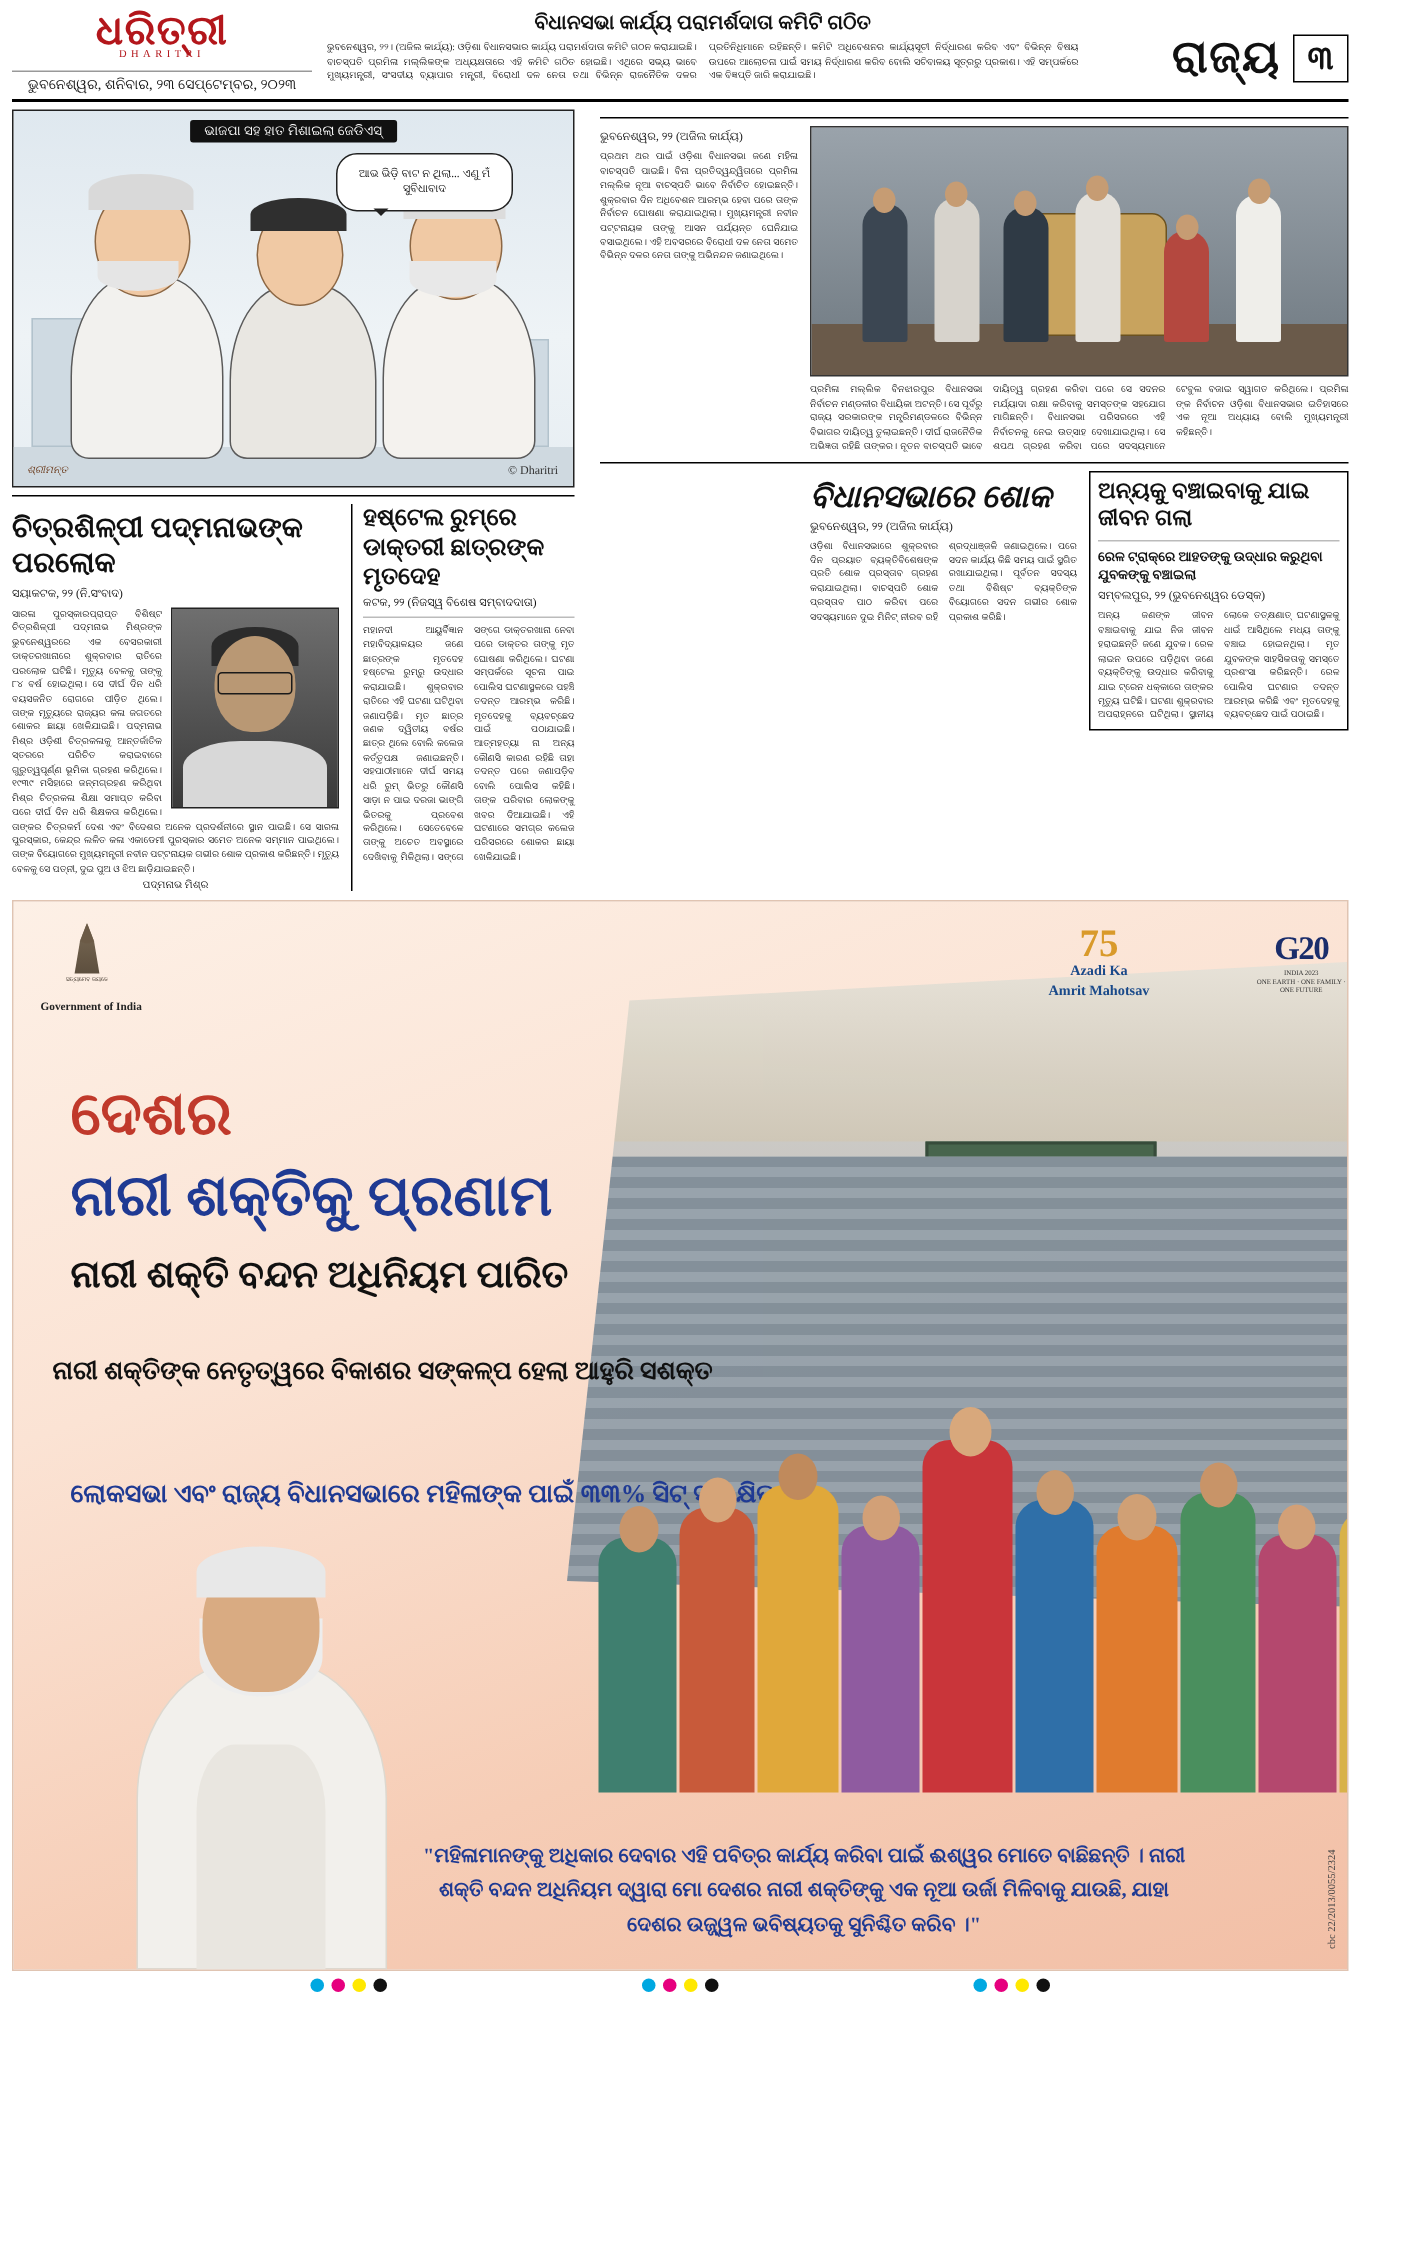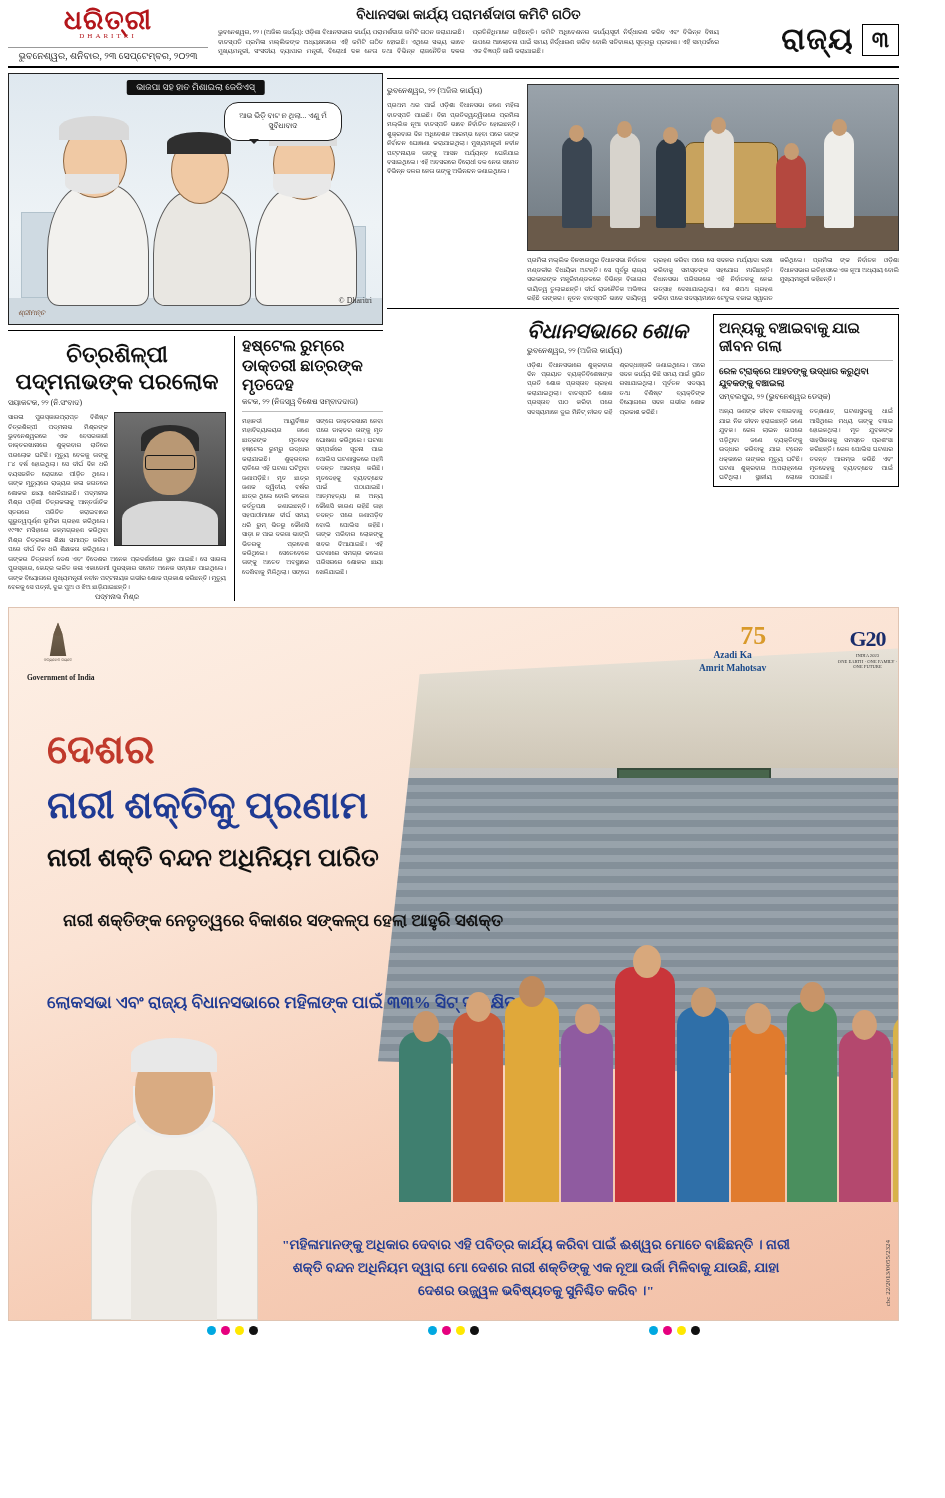--- a/index.html
+++ b/index.html
@@ -20,42 +20,42 @@
   .logo-sub{font-size:7px;letter-spacing:3px;color:#b3161b;margin-top:-2px;}
   .logo-date{font-size:9.5px;margin-top:7px;color:#111;border-top:1px solid #999;padding-top:3px;}
   .masthead-mid{flex:1 1 auto;padding:0 10px;}
   .mh-head{font-size:13.5px;font-weight:bold;text-align:center;line-height:1.35;margin-bottom:3px;}
   .mh-body{font-size:6.4px;line-height:1.45;text-align:justify;column-count:2;column-gap:8px;}
   .masthead-right{width:170px;flex:0 0 170px;display:flex;align-items:center;justify-content:flex-end;gap:8px;padding-top:16px;}
   .rajya{font-size:30px;font-weight:bold;letter-spacing:1px;}
   .pageno-box{border:1px solid #000;padding:2px 9px;font-size:22px;font-weight:bold;}
 
   
-  .top-grid{display:flex;gap:4px;margin-top:5px;}
+  .top-grid{display:flex;gap:17px;margin-top:5px;}
   .col-left{width:375px;flex:0 0 375px;}
   .col-right{flex:1 1 auto;}
 
   
   .cartoon-wrap{border:1px solid #222;position:relative;height:250px;overflow:hidden;
     background:linear-gradient(#dfe8ef,#eef3f6 60%,#e7eef3);}
   .cartoon-cap{position:absolute;top:6px;left:50%;transform:translateX(-50%);
     background:#111;color:#fff;font-size:9px;padding:2px 10px;border-radius:2px;white-space:nowrap;}
   .bubble{position:absolute;top:28px;right:40px;width:104px;background:#fff;border:1.2px solid #222;
     border-radius:14px;font-size:7.5px;line-height:1.35;text-align:center;padding:8px 6px;}
   .bubble:after{content:"";position:absolute;bottom:-9px;left:24px;border:5px solid transparent;border-top-color:#222;}
-  .cr{position:absolute;bottom:19px;right:10px;font-size:8px;color:#333;}
+  .cr{position:absolute;bottom:6px;right:10px;font-size:8px;color:#333;}
   .sign{position:absolute;bottom:7px;left:9px;font-size:7px;color:#6b3b1c;font-style:italic;}
   .fig{position:absolute;bottom:0;}
   .fg-body{position:absolute;border-radius:40% 40% 12% 12%/55% 55% 10% 10%;}
   .fg-head{position:absolute;border-radius:50%;background:#f0c9a4;border:1px solid #8c6744;}
   .ground{position:absolute;left:0;right:0;bottom:0;height:26px;background:#cfd9e0;}
   .bldg{position:absolute;bottom:26px;background:#cfdae2;border:1px solid #b2c2cc;}
 
   
-  .hl-a{font-size:22px;font-weight:bold;line-height:1.2;margin:6px 0 3px;text-align:center;}
+  .hl-a{font-size:19px;font-weight:bold;line-height:1.2;margin:6px 0 3px;}
   .hl-small{font-size:16px;font-weight:bold;line-height:1.22;}
   .dateline{font-size:7.6px;margin:2px 0 4px;}
   .rule{border-top:1px solid #000;margin:5px 0;}
   .thinrule{border-top:1px solid #bbb;margin:4px 0;}
   .txt{font-size:6.3px;line-height:1.5;text-align:justify;}
   .col2{column-count:2;column-gap:7px;}
   .col3{column-count:3;column-gap:7px;}
   .portrait{
     width:110px;height:132px;float:right;margin:0 0 4px 6px;
     background:linear-gradient(#6f6f6f,#3a3a3a);border:1px solid #222;position:relative;
@@ -85,29 +85,29 @@
       background:linear-gradient(160deg,#fdf0e6 0%,#fbe3d4 35%,#f6cdb6 70%,#f2bfa6 100%);
       border:1px solid #e0c4b2;}
   .ad-emblem{position:absolute;left:26px;top:14px;width:46px;text-align:center;}
   .emb{width:26px;height:34px;margin:0 auto;background:
       radial-gradient(circle at 50% 22%,#6b5a46 0 6px,transparent 7px),
       linear-gradient(#7a6a55,#5d4f3e);
       clip-path:polygon(18% 100%,82% 100%,68% 36%,50% 0,32% 36%);}
   .emb-txt{font-size:4px;margin-top:1px;color:#3a3026;}
   .gov-txt{font-size:7.5px;font-weight:bold;color:#222;margin-top:3px;white-space:nowrap;}
   .azadi{position:absolute;left:690px;top:16px;text-align:center;}
-  .azadi-75{font-size:26px;font-weight:bold;color:#d99a2b;line-height:0.9;text-align:right;}
+  .azadi-75{font-size:26px;font-weight:bold;color:#d99a2b;line-height:0.9;}
   .azadi-t{font-size:9.5px;font-weight:bold;color:#1a4a8a;line-height:1.15;margin-top:2px;}
   .g20{position:absolute;left:828px;top:18px;text-align:center;}
   .g20-t{font-size:22px;font-weight:bold;color:#1a2d6b;letter-spacing:-1px;}
   .g20-s{font-size:4.6px;color:#333;margin-top:1px;}
   .ad-h1{position:absolute;left:38px;top:118px;font-size:40px;font-weight:bold;color:#c0392b;}
   .ad-h2{position:absolute;left:38px;top:175px;font-size:38px;font-weight:bold;color:#1f3a93;line-height:1.18;}
   .ad-h3{position:absolute;left:38px;top:236px;font-size:25px;font-weight:bold;color:#111;}
-  .ad-p1{position:absolute;left:54px;top:300px;font-size:17px;font-weight:bold;color:#111;line-height:1.55;}
+  .ad-p1{position:absolute;left:26px;top:300px;font-size:17px;font-weight:bold;color:#111;line-height:1.55;}
   .ad-p2{position:absolute;left:38px;top:382px;font-size:17px;font-weight:bold;color:#1f3a93;line-height:1.55;}
   .ad-hall{position:absolute;right:0;top:40px;width:520px;height:430px;
      background:linear-gradient(#cfd6db,#b9a48c);opacity:.95;
      clip-path:polygon(8% 6%,100% 0,100% 100%,0 96%);overflow:hidden;}
   .hall-roof{position:absolute;left:0;right:0;top:0;height:120px;background:linear-gradient(#e6e2d8,#cdc6b6);}
   .hall-seats{position:absolute;left:0;right:0;bottom:0;height:300px;background:
      repeating-linear-gradient(#7e8c97 0 7px,#93a0aa 7px 14px);}
   .hall-stage{position:absolute;left:46%;top:120px;width:150px;height:96px;background:#3f5f46;border:2px solid #2d4433;}
   .women{position:absolute;left:390px;bottom:118px;width:545px;height:300px;}
   .w{position:absolute;bottom:0;border-radius:18px 18px 0 0;}

